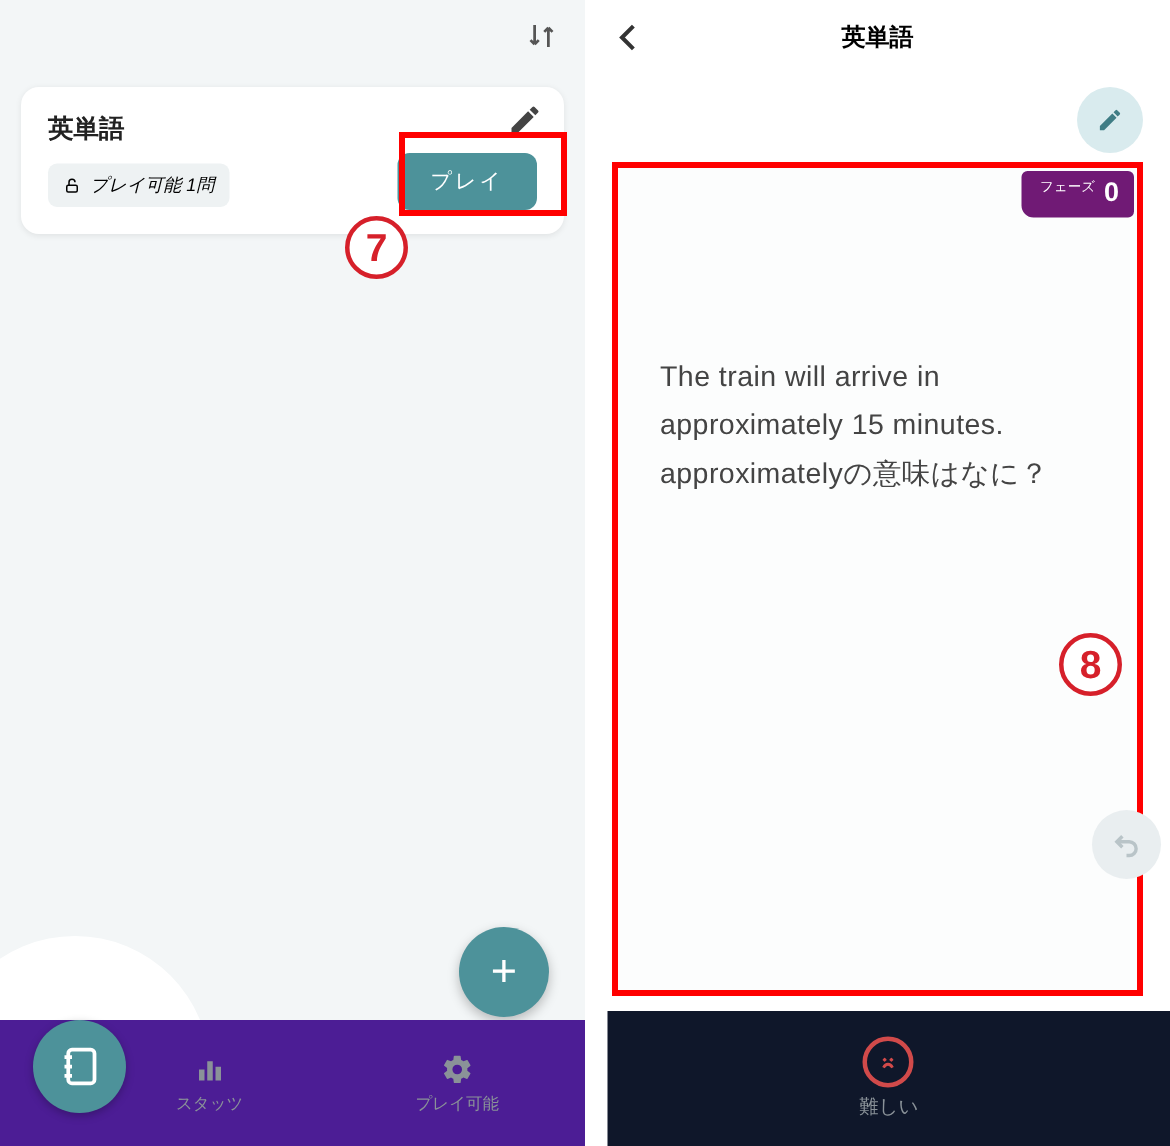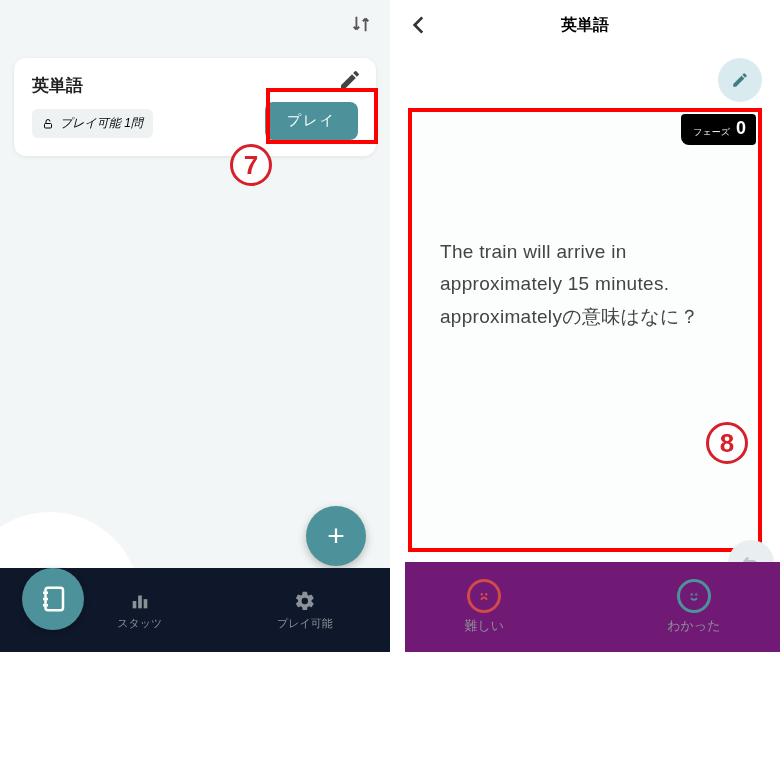--- a/index.html
+++ b/index.html
@@ -3,21 +3,21 @@
 <meta charset="utf-8">
 <style>
   * { box-sizing: border-box; margin: 0; padding: 0; }
   body {
     font-family: -apple-system, "Hiragino Sans", "Hiragino Kaku Gothic ProN", sans-serif;
     background: #fff;
     width: 780px;
     height: 764px;
     display: flex;
   }
-  .screen { width: 390px; height: 652px; position: relative; background: #f3f6f7; }
+  .screen { width: 390px; height: 764px; position: relative; background: #f3f6f7; }
   .screen-right { background: #fff; }
 
   
   .topbar-left { height: 48px; display: flex; align-items: center; justify-content: flex-end; padding: 0 18px; }
   .sort-icon { width: 22px; height: 22px; color: #555; }
 
   .card {
     margin: 10px 14px;
     background: #fff;
     border-radius: 12px;
@@ -56,21 +56,21 @@
     position: absolute; bottom: 86px; right: 24px;
     width: 60px; height: 60px; border-radius: 50%;
     background: #4d929a; color: #fff; border: none;
     display: flex; align-items: center; justify-content: center;
     box-shadow: 0 3px 8px rgba(0,0,0,0.25);
     font-size: 30px; font-weight: 300;
   }
   .bottom-nav {
     position: absolute; bottom: 0; left: 0; right: 0; height: 84px;
     display: flex; align-items: center; justify-content: space-around;
-    background: #0f172a;
+    background: #4c1d95;
   }
   .nav-main {
     position: absolute; left: 22px; bottom: 22px;
     width: 62px; height: 62px; border-radius: 50%;
     background: #4d929a; display: flex; align-items: center; justify-content: center;
     box-shadow: 0 2px 6px rgba(0,0,0,0.25);
   }
   .nav-arc {
     position: absolute; left: -40px; bottom: -40px;
     width: 180px; height: 180px; border-radius: 50%;
@@ -96,41 +96,41 @@
     background: #d9ebee; display: flex; align-items: center; justify-content: center;
     color: #3f7d85;
   }
   .flashcard-wrap {
     position: absolute; top: 108px; left: 18px; right: 18px; bottom: 100px;
     border: 4px solid #ff0000;
     background: #fcfdfd;
   }
   .phase-badge {
     position: absolute; top: 2px; right: 2px;
-    background: #000000; color: #fff; border-radius: 4px 4px 4px 8px;
+    background: #701a75; color: #fff; border-radius: 4px 4px 4px 8px;
     padding: 4px 10px 6px 12px; font-size: 9px;
-    display: flex; align-items: flex-end; gap: 6px;
+    display: flex; align-items: flex-start; gap: 6px;
   }
   .phase-num { font-size: 18px; font-weight: 600; }
   .question {
     position: absolute; top: 124px; left: 28px; right: 28px;
     font-size: 19px; line-height: 1.7; color: #444;
     letter-spacing: 0.3px;
   }
   .callout-8 { top: 310px; right: 10px; }
   .undo-fab {
     position: absolute; top: 540px; right: 6px;
     width: 46px; height: 46px; border-radius: 50%;
     background: #e9eef0; display: flex; align-items: center; justify-content: center;
     color: #b9c4c8;
   }
   .answer-bar {
     position: absolute; bottom: 0; left: 15px; right: 0; height: 90px;
     display: flex; justify-content: space-around; align-items: center;
-    background: #701a75;
+    background: #0f172a;
     gap: 44px;
   }
   .ans-btn {
     display: flex; flex-direction: column; align-items: center; gap: 4px;
     font-size: 13px; color: #8a9298;
     background: none; border: none;
   }
   .face { width: 34px; height: 34px; border-radius: 50%; border: 3px solid; display: flex; align-items: center; justify-content: center; }
   .face-hard { border-color: #d14a4a; color: #d14a4a; }
   .face-ok { border-color: #4d929a; color: #4d929a; }
@@ -230,24 +230,14 @@
 
   <div class="answer-bar">
     <button class="ans-btn">
       <span class="face face-hard">
         <svg width="18" height="18" viewBox="0 0 24 24" fill="none" stroke="currentColor" stroke-width="2.5">
             <path d="M8 9l2 2M10 9l-2 2M14 9l2 2M16 9l-2 2M8 17c1-2 3-3 4-3s3 1 4 3"></path>
           </svg>
       </span>
       <span>難しい</span>
     </button>
-    <button class="ans-btn">
-      <span class="face face-ok">
-        <svg width="18" height="18" viewBox="0 0 24 24" fill="none" stroke="currentColor" stroke-width="2.5">
-            <circle cx="9" cy="10" r="0.5" fill="currentColor"></circle>
-            <circle cx="15" cy="10" r="0.5" fill="currentColor"></circle>
-            <path d="M8 15c1 1.5 2.5 2 4 2s3-.5 4-2"></path>
-          </svg>
-      </span>
-      <span>わかった</span>
-    </button>
   </div>
 </div>
 
 </body></html>

